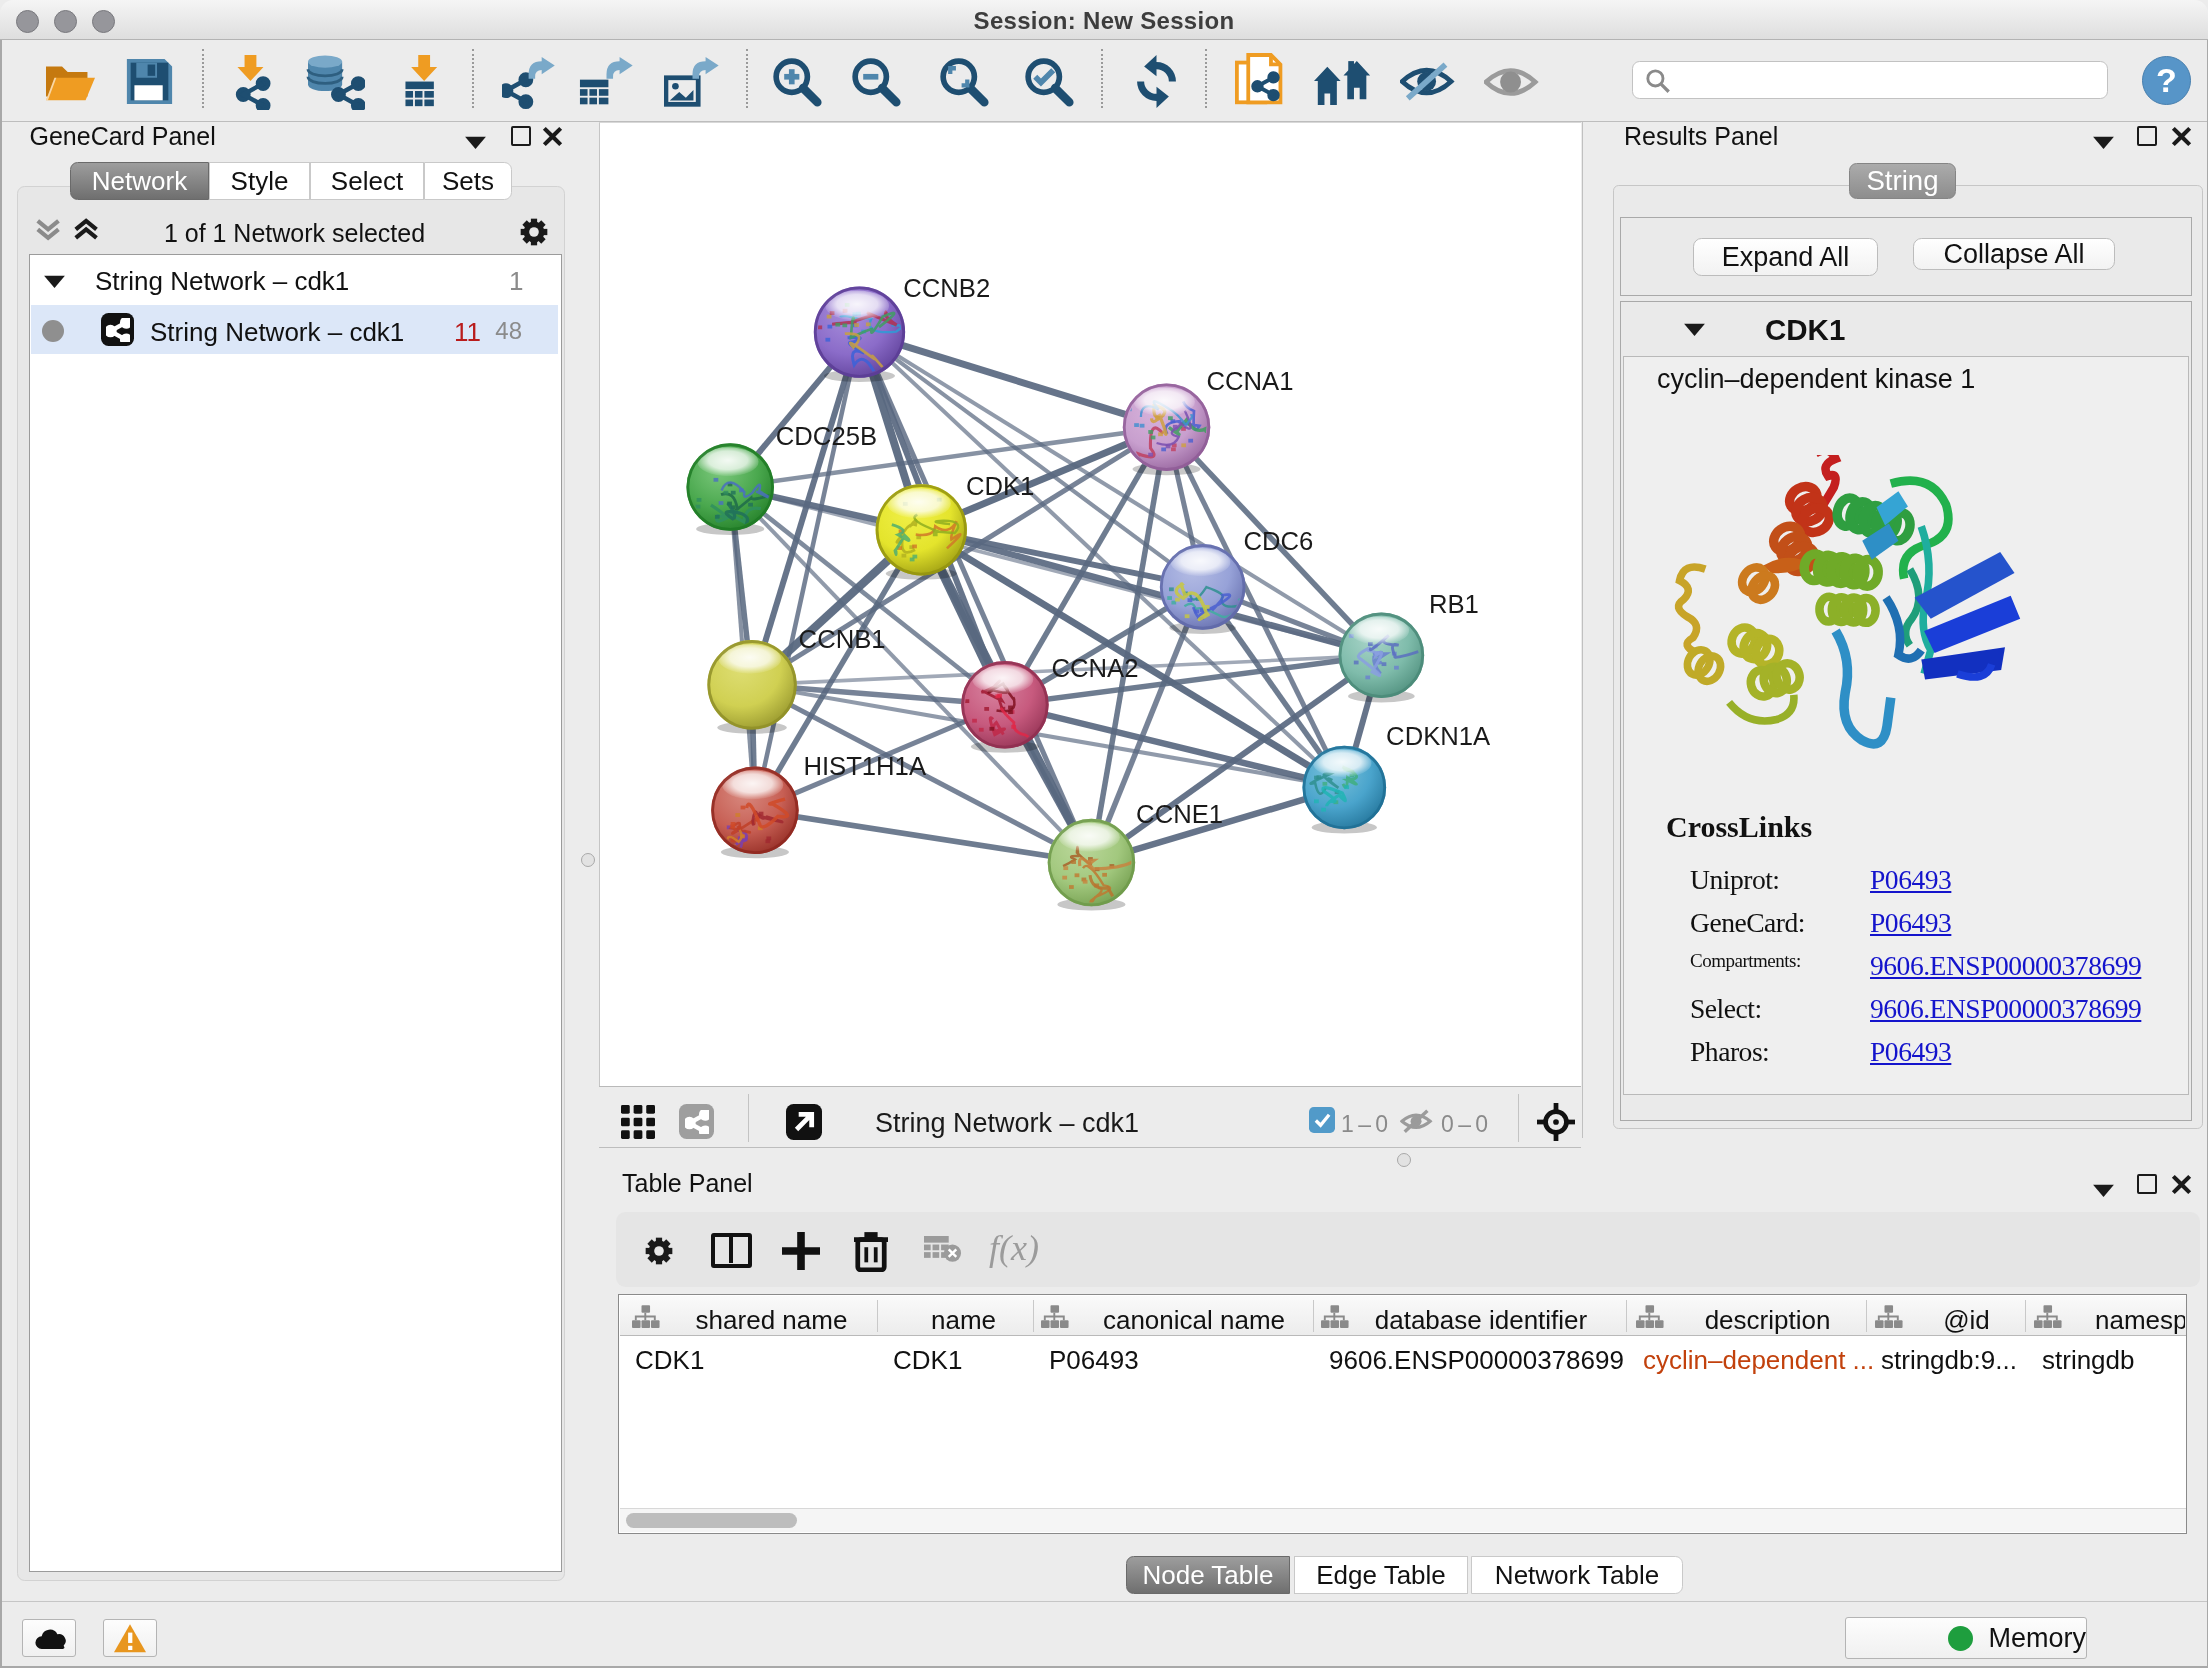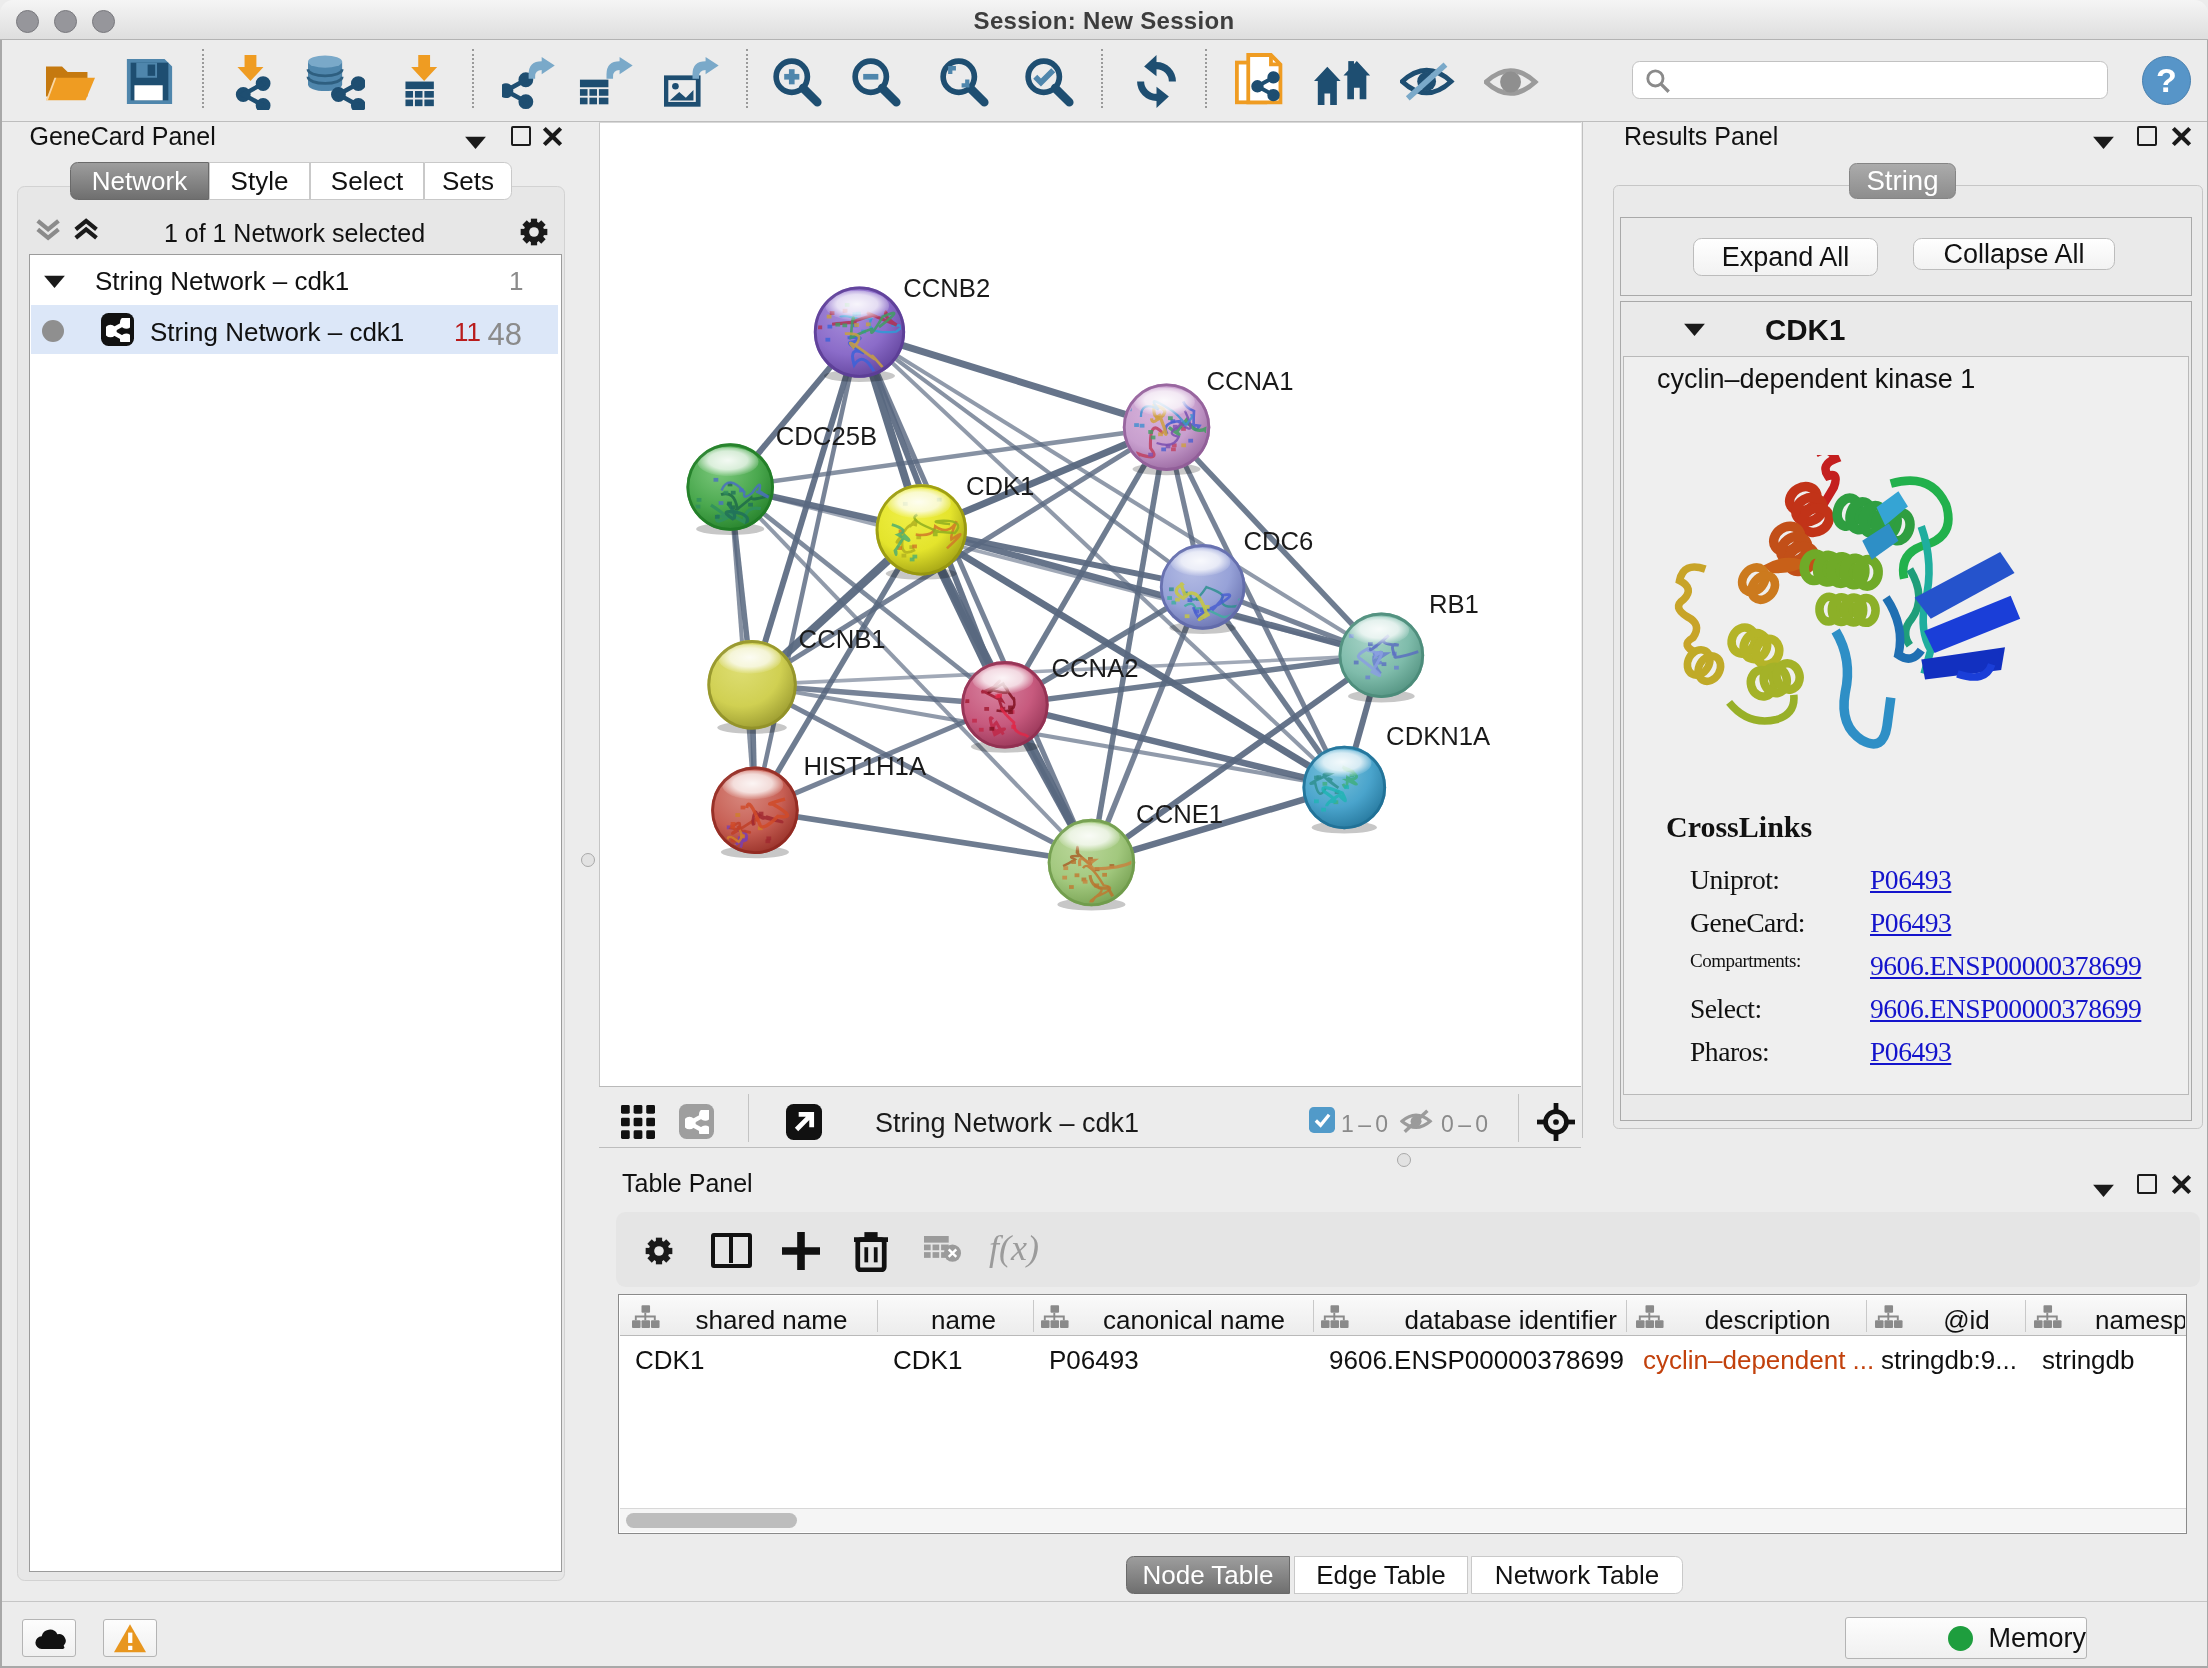--- a/index.html
+++ b/index.html
@@ -218,21 +218,21 @@
     <svg class="abs" style="left:106px;top:318px" width="24" height="24" viewBox="0 0 25 25">
       <g transform="translate(3,3) scale(0.82)" stroke="#fff" stroke-width="5.5" fill="#fff">
         <circle cx="22" cy="2" r="5.2"></circle>
         <circle cx="22" cy="24" r="5.2"></circle>
         <circle cx="2" cy="13" r="5.2"></circle>
         <path d="M22 2 L2 13 L22 24" fill="none"></path>
       </g>
     </svg>
     <div class="abs" style="left:150px;top:317px;font-size:26px;color:#111">String Network – cdk1</div>
     <div class="abs" style="left:433px;top:317px;width:48px;text-align:right;font-size:26px;color:#b91c1c">11</div>
-    <div class="abs" style="left:476px;top:317px;width:46px;text-align:right;font-size:31px;color:#8b8b8b">48</div>
+    <div class="abs" style="left:476px;top:317px;width:46px;text-align:right;font-size:24px;color:#8b8b8b">48</div>
     <div class="abs handle" style="left:581px;top:853px"></div>
     <div class="abs handle" style="left:1583px;top:626px"></div>
     <div class="abs handle" style="left:1397px;top:1153px"></div>
     <div class="abs canvas"></div>
     <svg class="abs" style="left:599px;top:122px" width="982" height="964" viewBox="630 128 1033 1014">
       <defs>
         <radialGradient id="gCCNB2" cx="38%" cy="30%" r="80%">
           <stop offset="0%" stop-color="#a88fdc"></stop>
           <stop offset="55%" stop-color="#8b6cc9"></stop>
           <stop offset="100%" stop-color="#5a3c94"></stop>
@@ -848,21 +848,21 @@
     <div class="abs tblhead" style="left:1075px;top:1305px;width:238px;text-align:center;white-space:nowrap;overflow:hidden">canonical name</div>
     <svg class="abs" style="left:1321px;top:1305px" width="28.5" height="25" viewBox="0 0 30 26">
       <g fill="#8a8a8a">
         <rect x="10" y="0" width="9" height="8" rx="1"></rect>
         <rect x="0" y="16" width="9" height="8" rx="1"></rect>
         <rect x="10" y="16" width="9" height="8" rx="1"></rect>
         <rect x="20" y="16" width="9" height="8" rx="1"></rect>
         <path d="M14 8 v4 M4 16 v-4 h20 v4 M14 12 v4" stroke="#8a8a8a" stroke-width="2" fill="none"></path>
       </g>
     </svg>
-    <div class="abs tblhead" style="left:1345px;top:1305px;width:272px;text-align:right;white-space:nowrap;overflow:hidden">database identifier</div>
+    <div class="abs tblhead" style="left:1345px;top:1305px;width:272px;text-align:center;white-space:nowrap;overflow:hidden">database identifier</div>
     <svg class="abs" style="left:1636px;top:1305px" width="28.5" height="25" viewBox="0 0 30 26">
       <g fill="#8a8a8a">
         <rect x="10" y="0" width="9" height="8" rx="1"></rect>
         <rect x="0" y="16" width="9" height="8" rx="1"></rect>
         <rect x="10" y="16" width="9" height="8" rx="1"></rect>
         <rect x="20" y="16" width="9" height="8" rx="1"></rect>
         <path d="M14 8 v4 M4 16 v-4 h20 v4 M14 12 v4" stroke="#8a8a8a" stroke-width="2" fill="none"></path>
       </g>
     </svg>
     <div class="abs tblhead" style="left:1669px;top:1305px;width:197px;text-align:center;white-space:nowrap;overflow:hidden">description</div>

